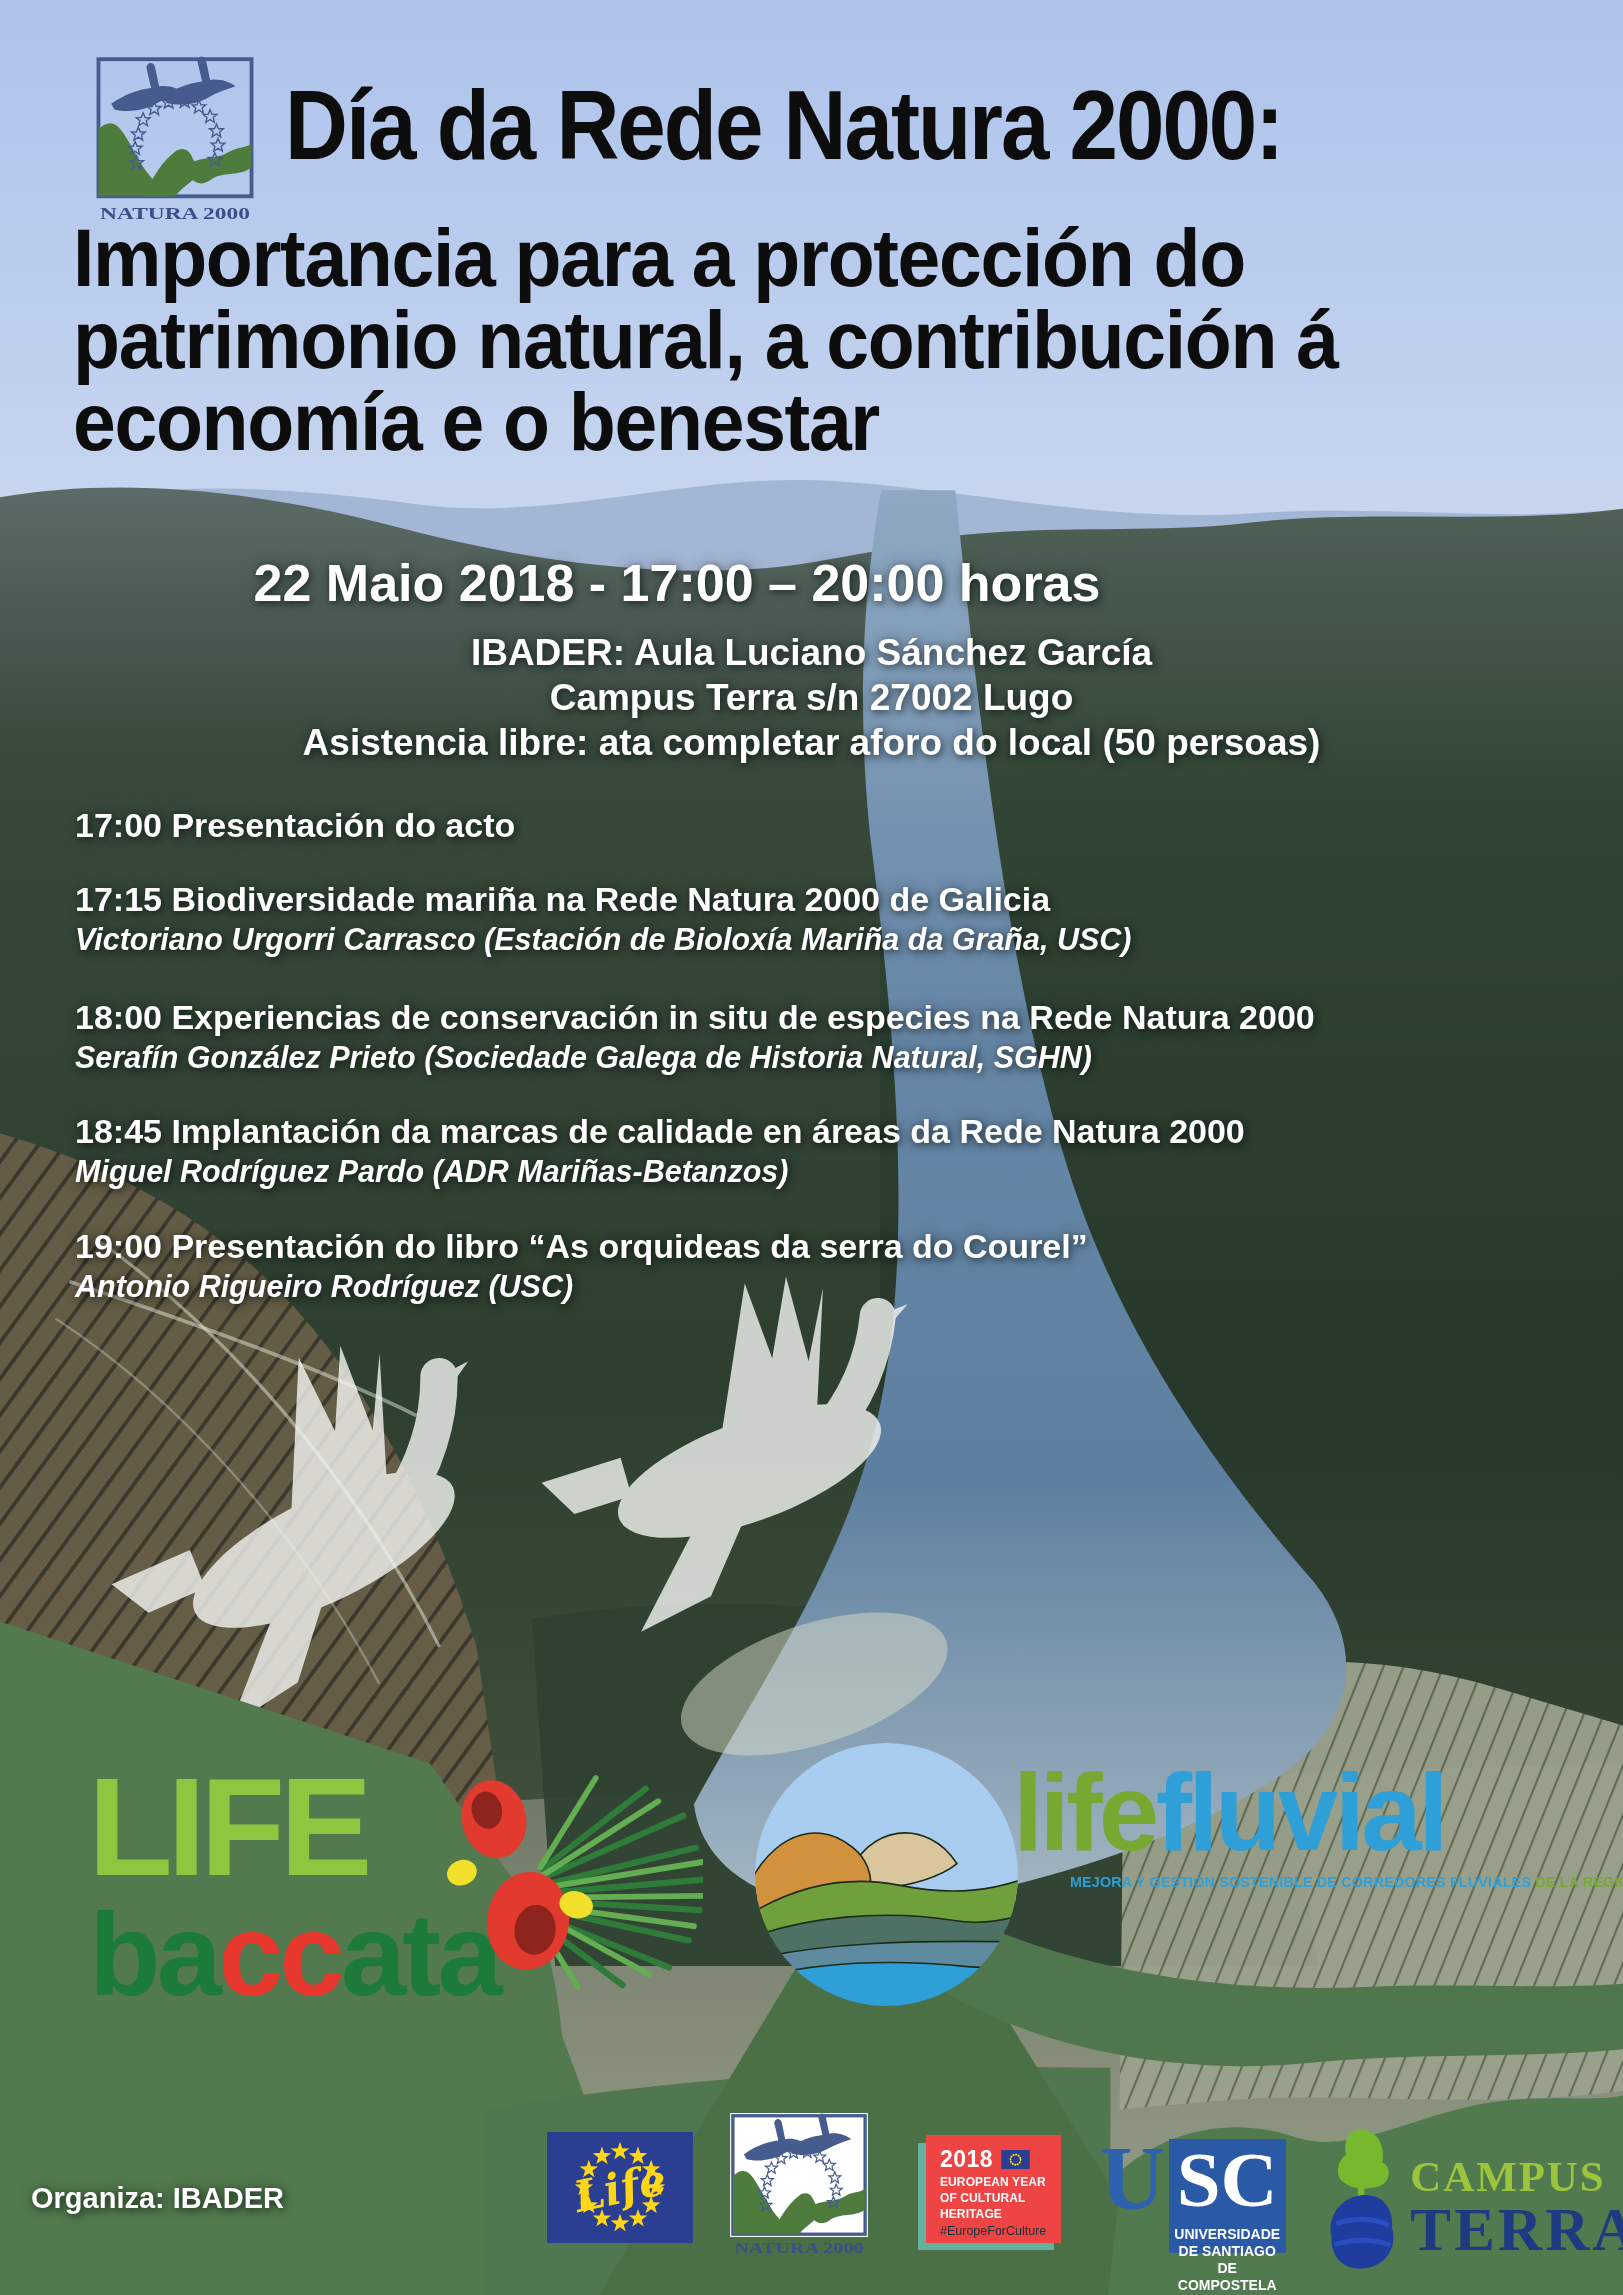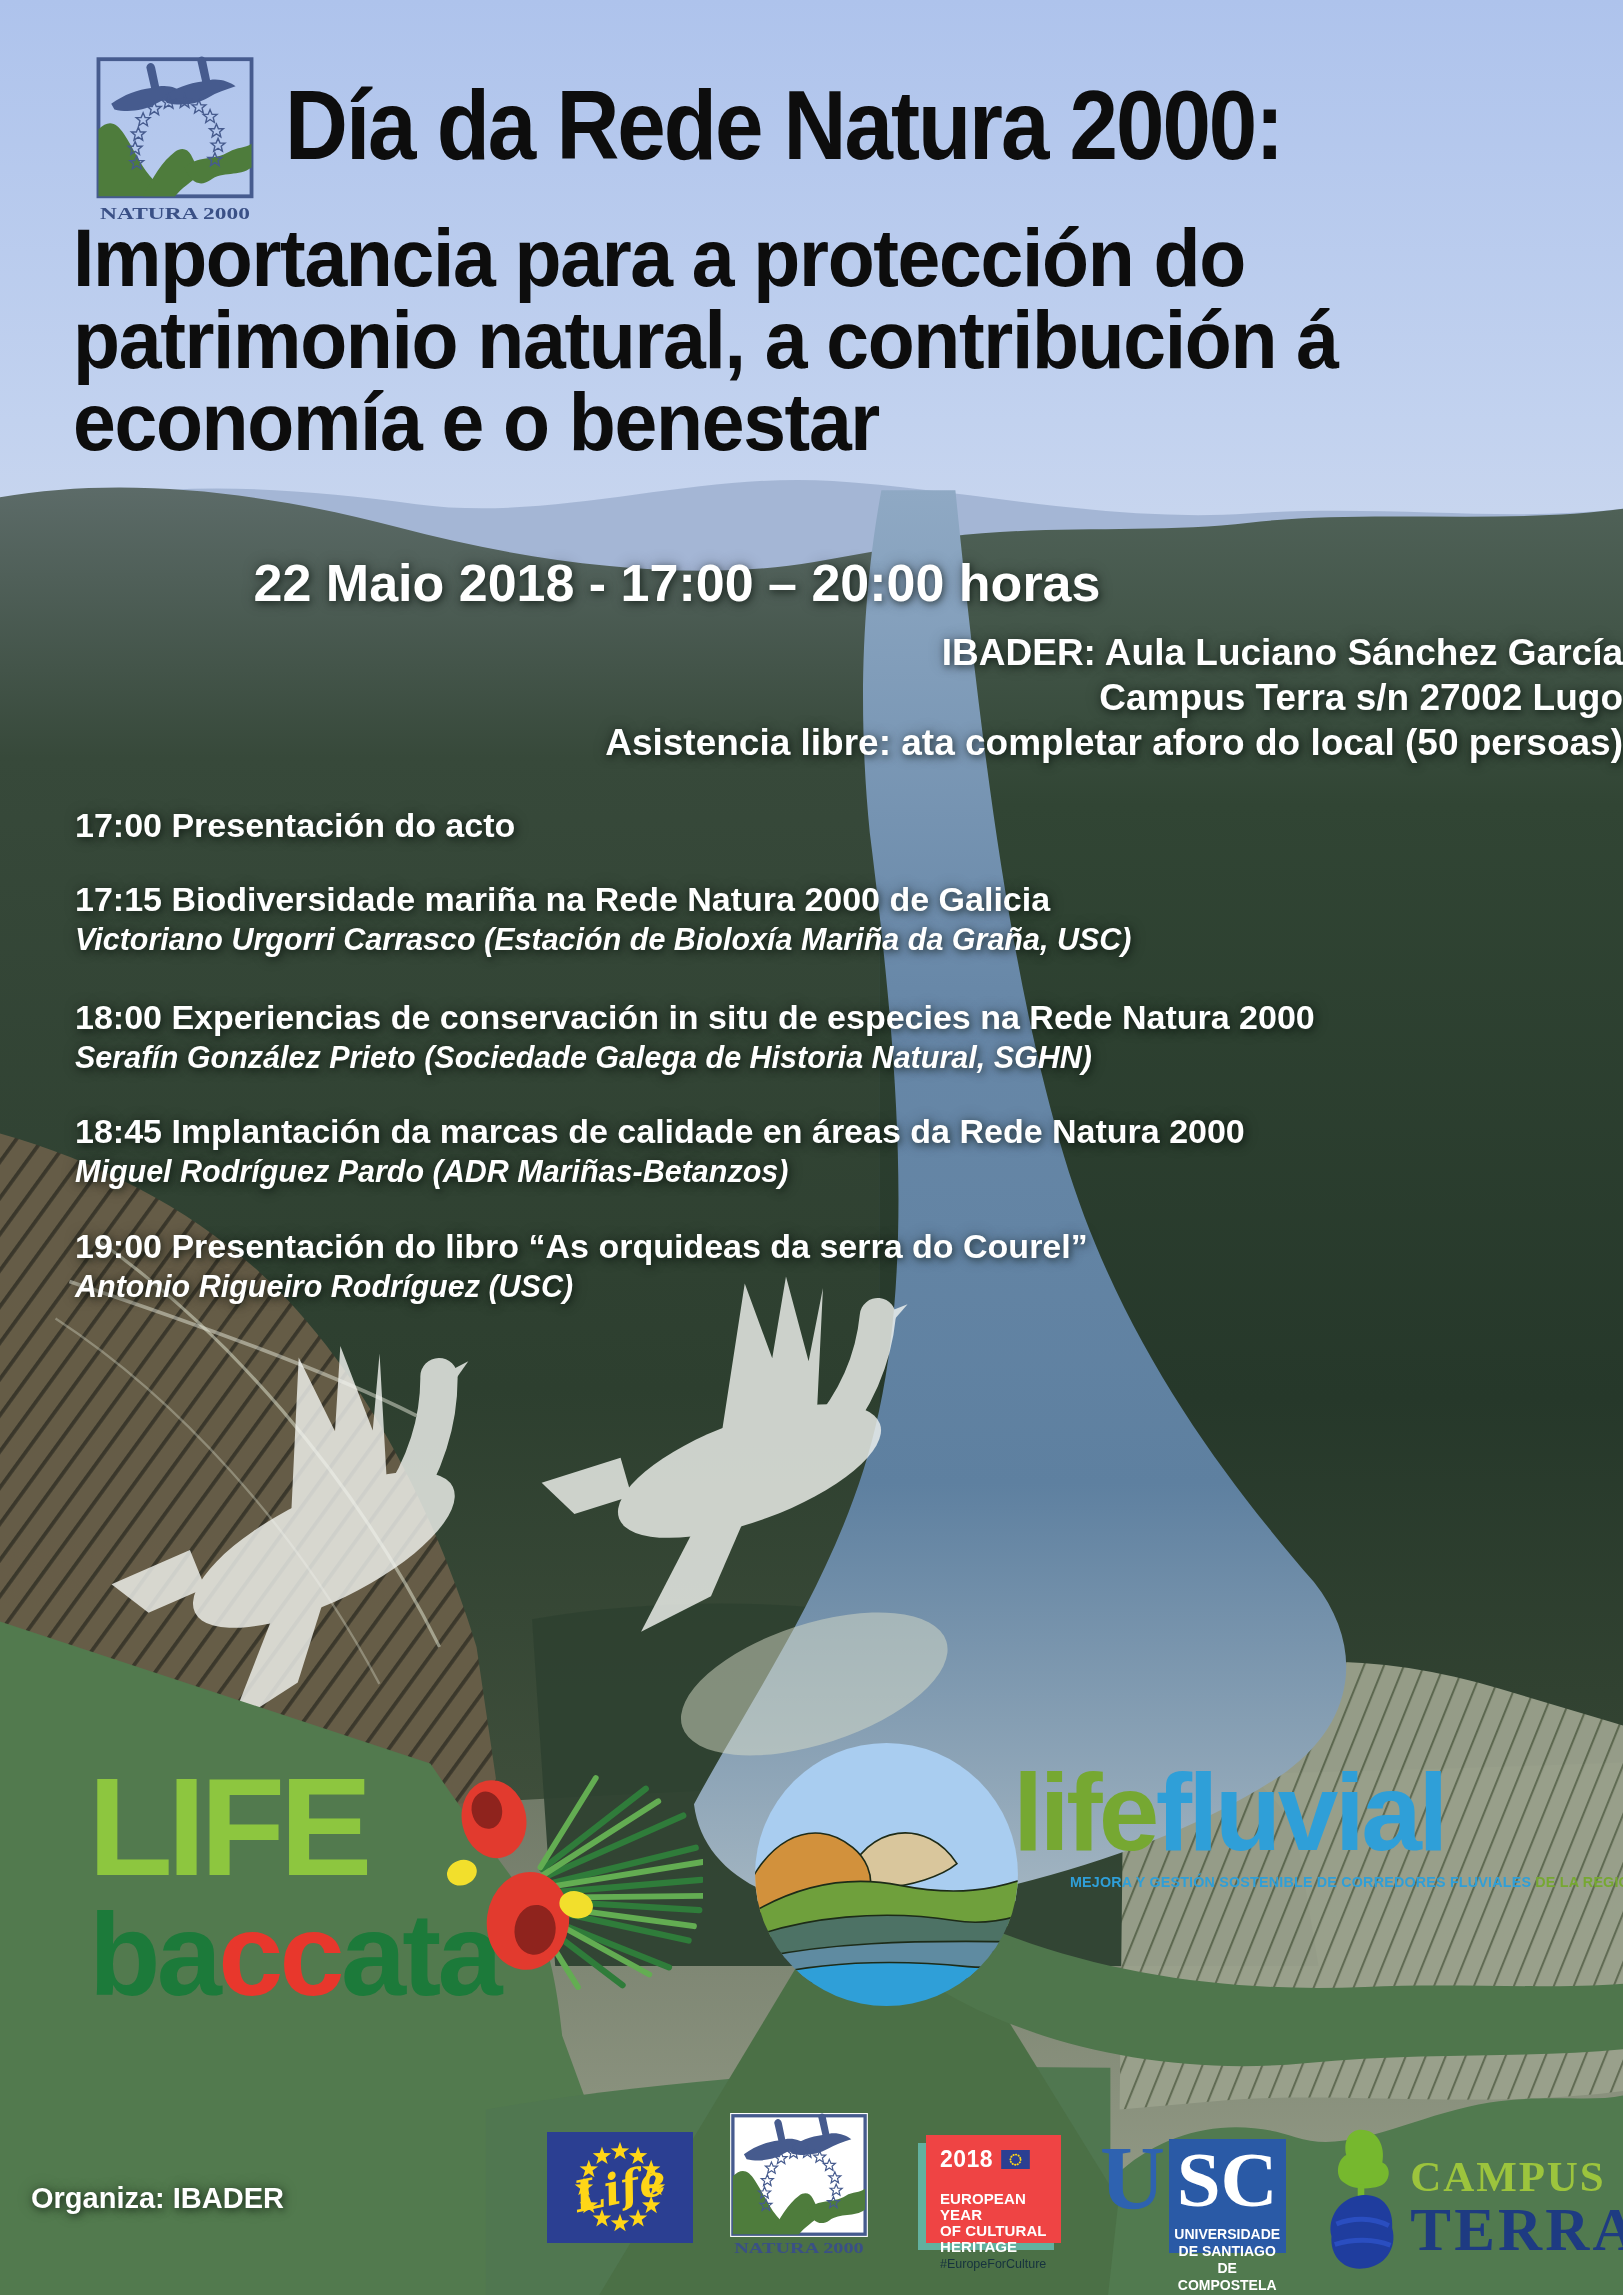--- a/index.html
+++ b/index.html
@@ -10,21 +10,21 @@
   .bg,.overlay{position:absolute;left:0;top:0;width:1623px;height:2295px}
   
   .natura-top{position:absolute;left:95px;top:56px;width:160px;height:169px}
   .title{position:absolute;left:285px;top:68px;font-size:99px;font-weight:700;color:#0d0d0d;
          letter-spacing:-2.3px;white-space:nowrap;transform:scaleX(.88);transform-origin:left top}
   .subtitle{position:absolute;left:73px;top:217px;font-weight:700;color:#0d0d0d;font-size:81px;
             line-height:82px;letter-spacing:-1.4px;transform:scaleX(.95);transform-origin:left top;white-space:nowrap}
   
   .wt{color:#ffffff;font-weight:700;text-shadow:1.4px 1.9px 7.4px rgba(5,15,10,.6),0 0 15.7px rgba(0,0,0,.3)}
   .date{position:absolute;left:0;top:553px;width:1354px;text-align:center;font-size:52px}
-  .venue{position:absolute;left:0;top:630px;width:1623px;text-align:right;font-size:37px;line-height:45px}
+  .venue{position:absolute;left:0;top:630px;width:1623px;text-align:center;font-size:37px;line-height:45px}
   .schedule-block{position:absolute;left:75px;width:1527px}
   .sch-t{font-size:34px;line-height:40px}
   .sch-s{font-size:30.5px;line-height:37px;font-style:italic;margin-top:2px}
   .organiza{position:absolute;left:31px;top:2182px;font-size:29px}
   
   .life-word{position:absolute;left:88px;top:1757px;font-size:139px;line-height:139px;font-weight:700;
              letter-spacing:-5.6px;color:#8dc63f}
   .baccata-word{position:absolute;left:89px;top:1896px;font-size:117px;line-height:117px;font-weight:700;letter-spacing:-3.7px}
   .baccata-word .g{color:#1c7a3a}.baccata-word .r{color:#e8372c}
   .yew{position:absolute;left:435px;top:1762px;width:268px;height:241px}
@@ -38,21 +38,21 @@
   .eu-flag{position:absolute;left:547px;top:2132px;width:146px;height:111px;background:#2b3f92}
   .eu-flag svg{position:absolute;inset:0}
   .life-script{position:absolute;left:0;top:0;width:146px;height:111px;display:flex;align-items:center;justify-content:center;
                font-family:"DejaVu Serif",serif;font-style:italic;font-weight:700;font-size:43px;color:#ffd617;
                transform:rotate(-12deg)}
   .natura-bottom{position:absolute;left:730px;top:2113px;width:138px;height:147px}
   .eych-back{position:absolute;left:918px;top:2143px;width:136px;height:107px;background:#68c0b5;opacity:.8}
   .eych{position:absolute;left:926px;top:2135px;width:135px;height:108px;background:#ef4444;color:#fff;padding:11px 0 0 14px}
   .eych-row{display:flex;align-items:center;gap:8.3px}
   .eych-year{font-size:23px;font-weight:700;letter-spacing:0.5px}
-  .eych-lines{font-size:15px;font-weight:700;line-height:16px;margin-top:18px;letter-spacing:0.1px}
+  .eych-lines{font-size:12px;font-weight:700;line-height:16px;margin-top:1px;letter-spacing:0.1px}
   .eych-tag{font-size:12.5px;font-weight:400;color:#16323e;margin-top:2px}
   .usc{position:absolute;left:1100px;top:2139px;display:flex;align-items:flex-start}
   .usc-u{font-family:"Liberation Serif",serif;font-weight:700;font-size:90px;line-height:79px;color:#2e62b0}
   .usc-box{margin-left:3.7px;width:117px;height:114px;background:#2a5aa6;color:#fff;text-align:center;padding-top:0.9px}
   .usc-sc{font-family:"Liberation Serif",serif;font-weight:700;font-size:79px;line-height:79px}
   .usc-lines{font-size:14px;font-weight:700;line-height:17px;margin-top:7.4px}
   .campus{position:absolute;left:1320px;top:2123px;display:flex}
   .campus-tree{width:82px;height:161px}
   .campus-text{margin-left:8.3px;margin-top:32px;font-family:"Liberation Serif",serif;font-weight:700}
   .campus-c{font-size:43px;line-height:43px;color:#9cc43d;letter-spacing:1.9px}

